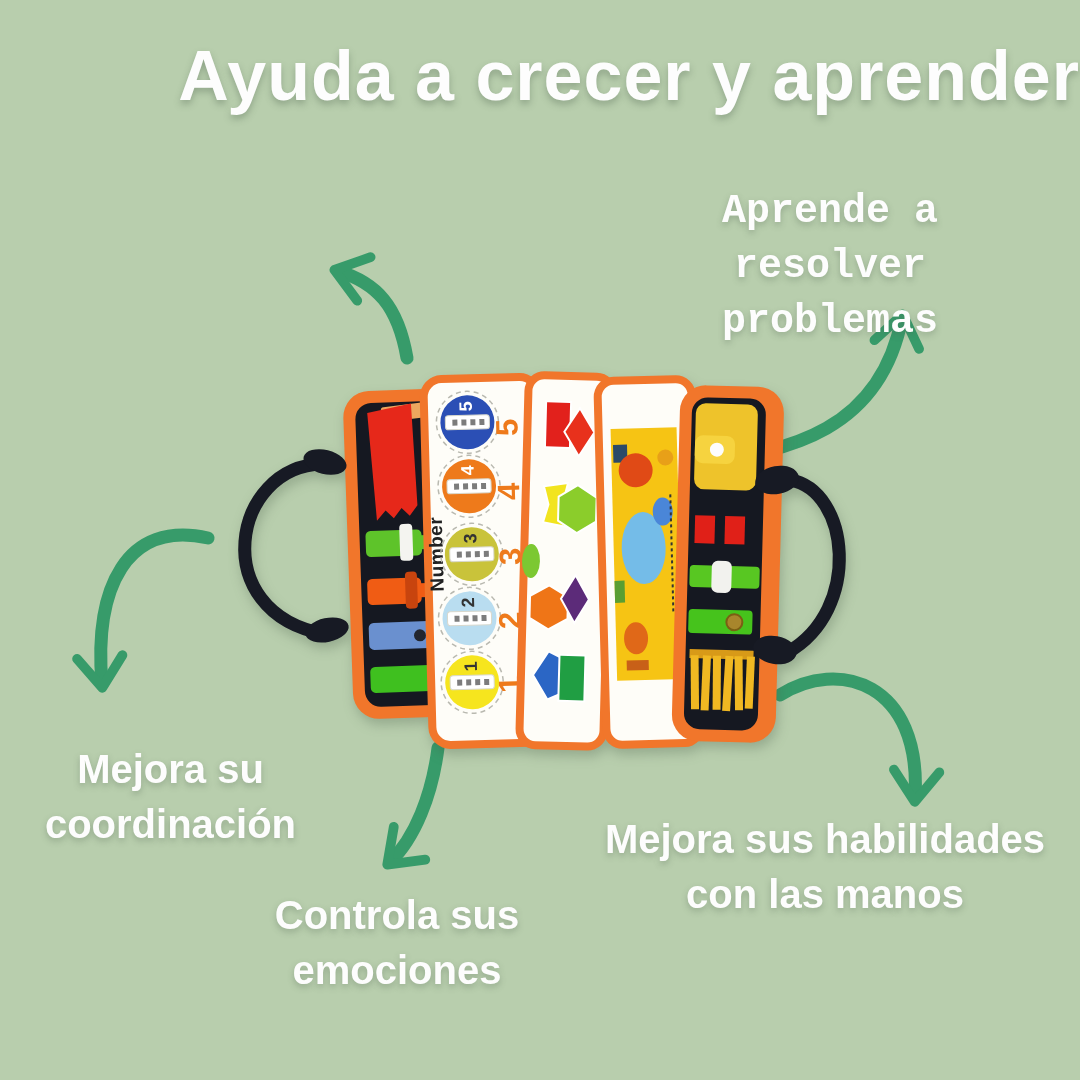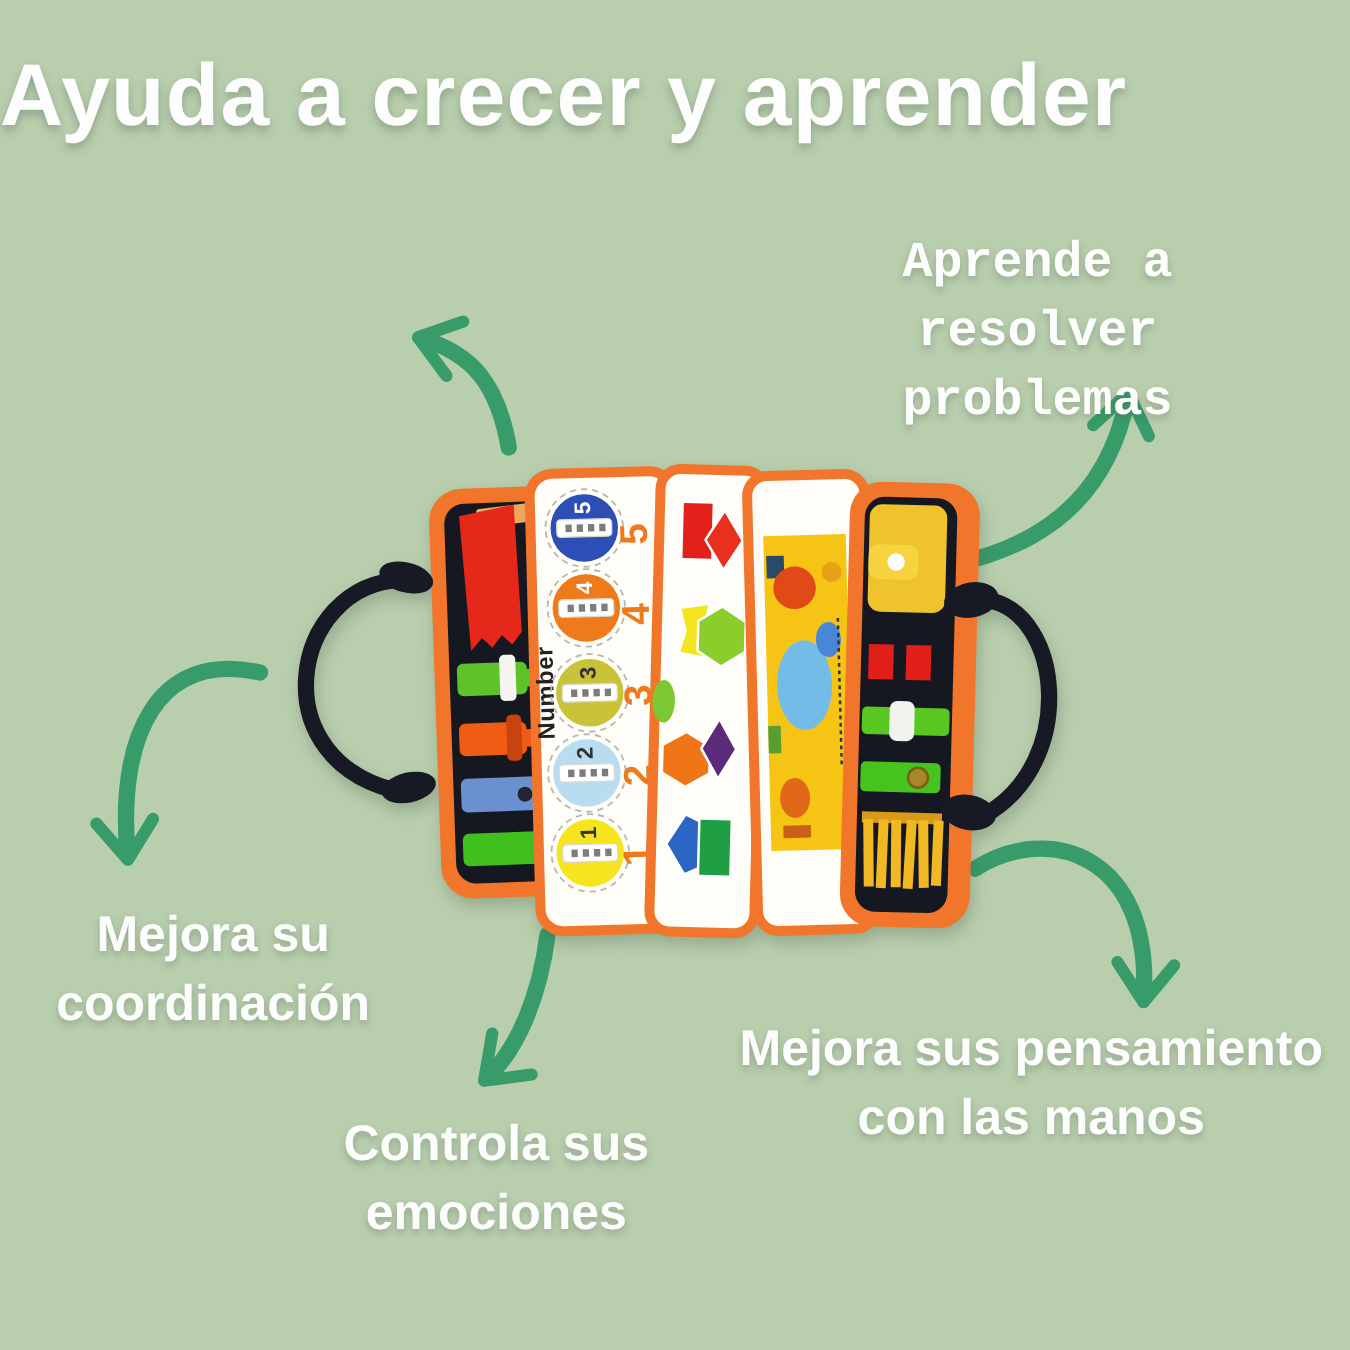--- a/index.html
+++ b/index.html
@@ -3,33 +3,33 @@
 <meta charset="utf-8">
 <style>
   html,body { margin:0; padding:0; }
   .canvas {
     position:relative; width:1080px; height:1080px; overflow:hidden;
     background: var(--background-color, #b8cead);
     font-family: "Liberation Sans", sans-serif;
   }
   .scene { position:absolute; left:0; top:0; width:1080px; height:1080px; }
   .title {
-    position:absolute; top:36px; left:0; width:1080px; text-align:left;
+    position:absolute; top:36px; left:0; width:1080px; text-align:right;
     font-size:70px; font-weight:bold; letter-spacing:1px;
     color: var(--label-text-color, #fdfdfd);
     text-shadow: 0 4px 7px rgba(80,100,80,.38);
   }
   .label {
     position:absolute; font-weight:bold; font-size:40px; line-height:1.38;
     color: var(--label-text-color, #fdfdfd); text-align:center; white-space:pre-line;
     text-shadow: 0 3px 6px rgba(80,100,80,.35);
   }
   .label-tl { left:15px;  top:210px; width:310px; }
   .label-tr { left:618px; top:184px; width:424px;font-family:Liberation Mono, monospace; }
-  .label-ml { left:8px;   top:721px; width:325px; }
+  .label-ml { left:8px;   top:742px; width:325px; }
   .label-bc { left:238px; top:888px; width:318px; }
   .label-br { left:570px; top:812px; width:510px; }
 
   .arrow    { fill:none; stroke:var(--arrow-color,#379b6a); stroke-width:13; stroke-linecap:round; }
   .arrowhead{ fill:none; stroke:var(--arrow-color,#379b6a); stroke-width:1.8; stroke-linecap:round; stroke-linejoin:round; }
   .handle   { fill:none; stroke:var(--handle-color,#171a24); stroke-width:13; stroke-linecap:round; }
   .tab      { fill:var(--handle-color,#171a24); }
   .trim     { fill:var(--trim-color,#f1762b); }
   .panel    { fill:var(--panel-color,#151821); }
   .page     { fill:#fefdf8; }
@@ -214,16 +214,16 @@
   </svg>
 
   <div class="title">Ayuda a crecer y aprender</div>
 
   <div class="label label-tr">Aprende a resolver
 problemas</div>
   <div class="label label-ml">Mejora su
 coordinación</div>
   <div class="label label-bc">Controla sus
 emociones</div>
-  <div class="label label-br">Mejora sus pensamiento
+  <div class="label label-br">Mejora sus habilidades
 con las manos</div>
 
 </div>
 
 </body></html>

